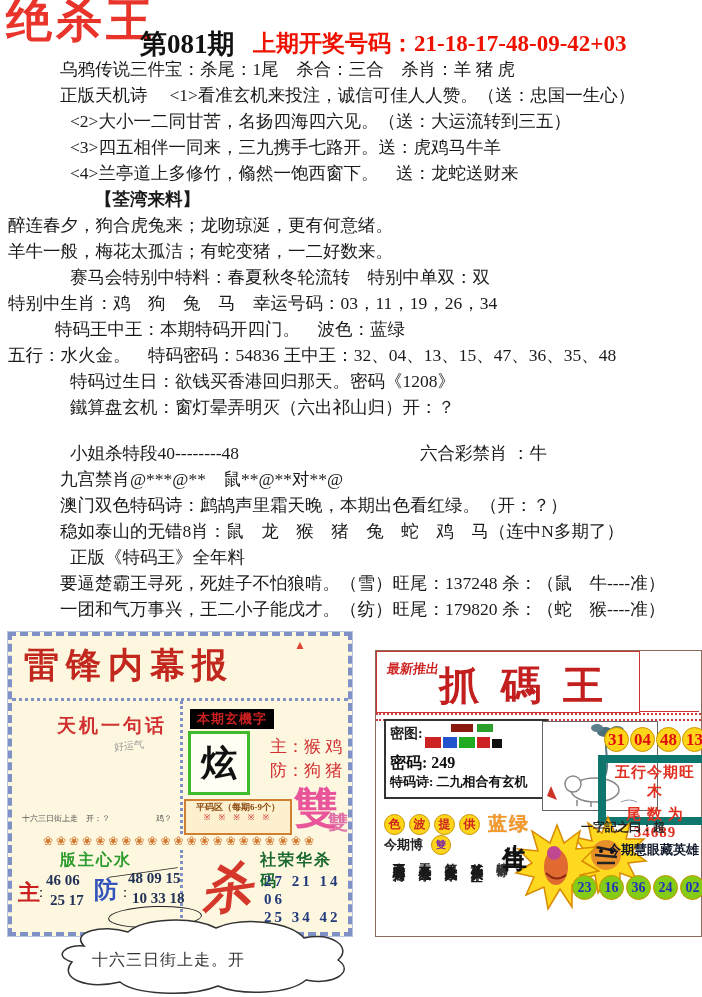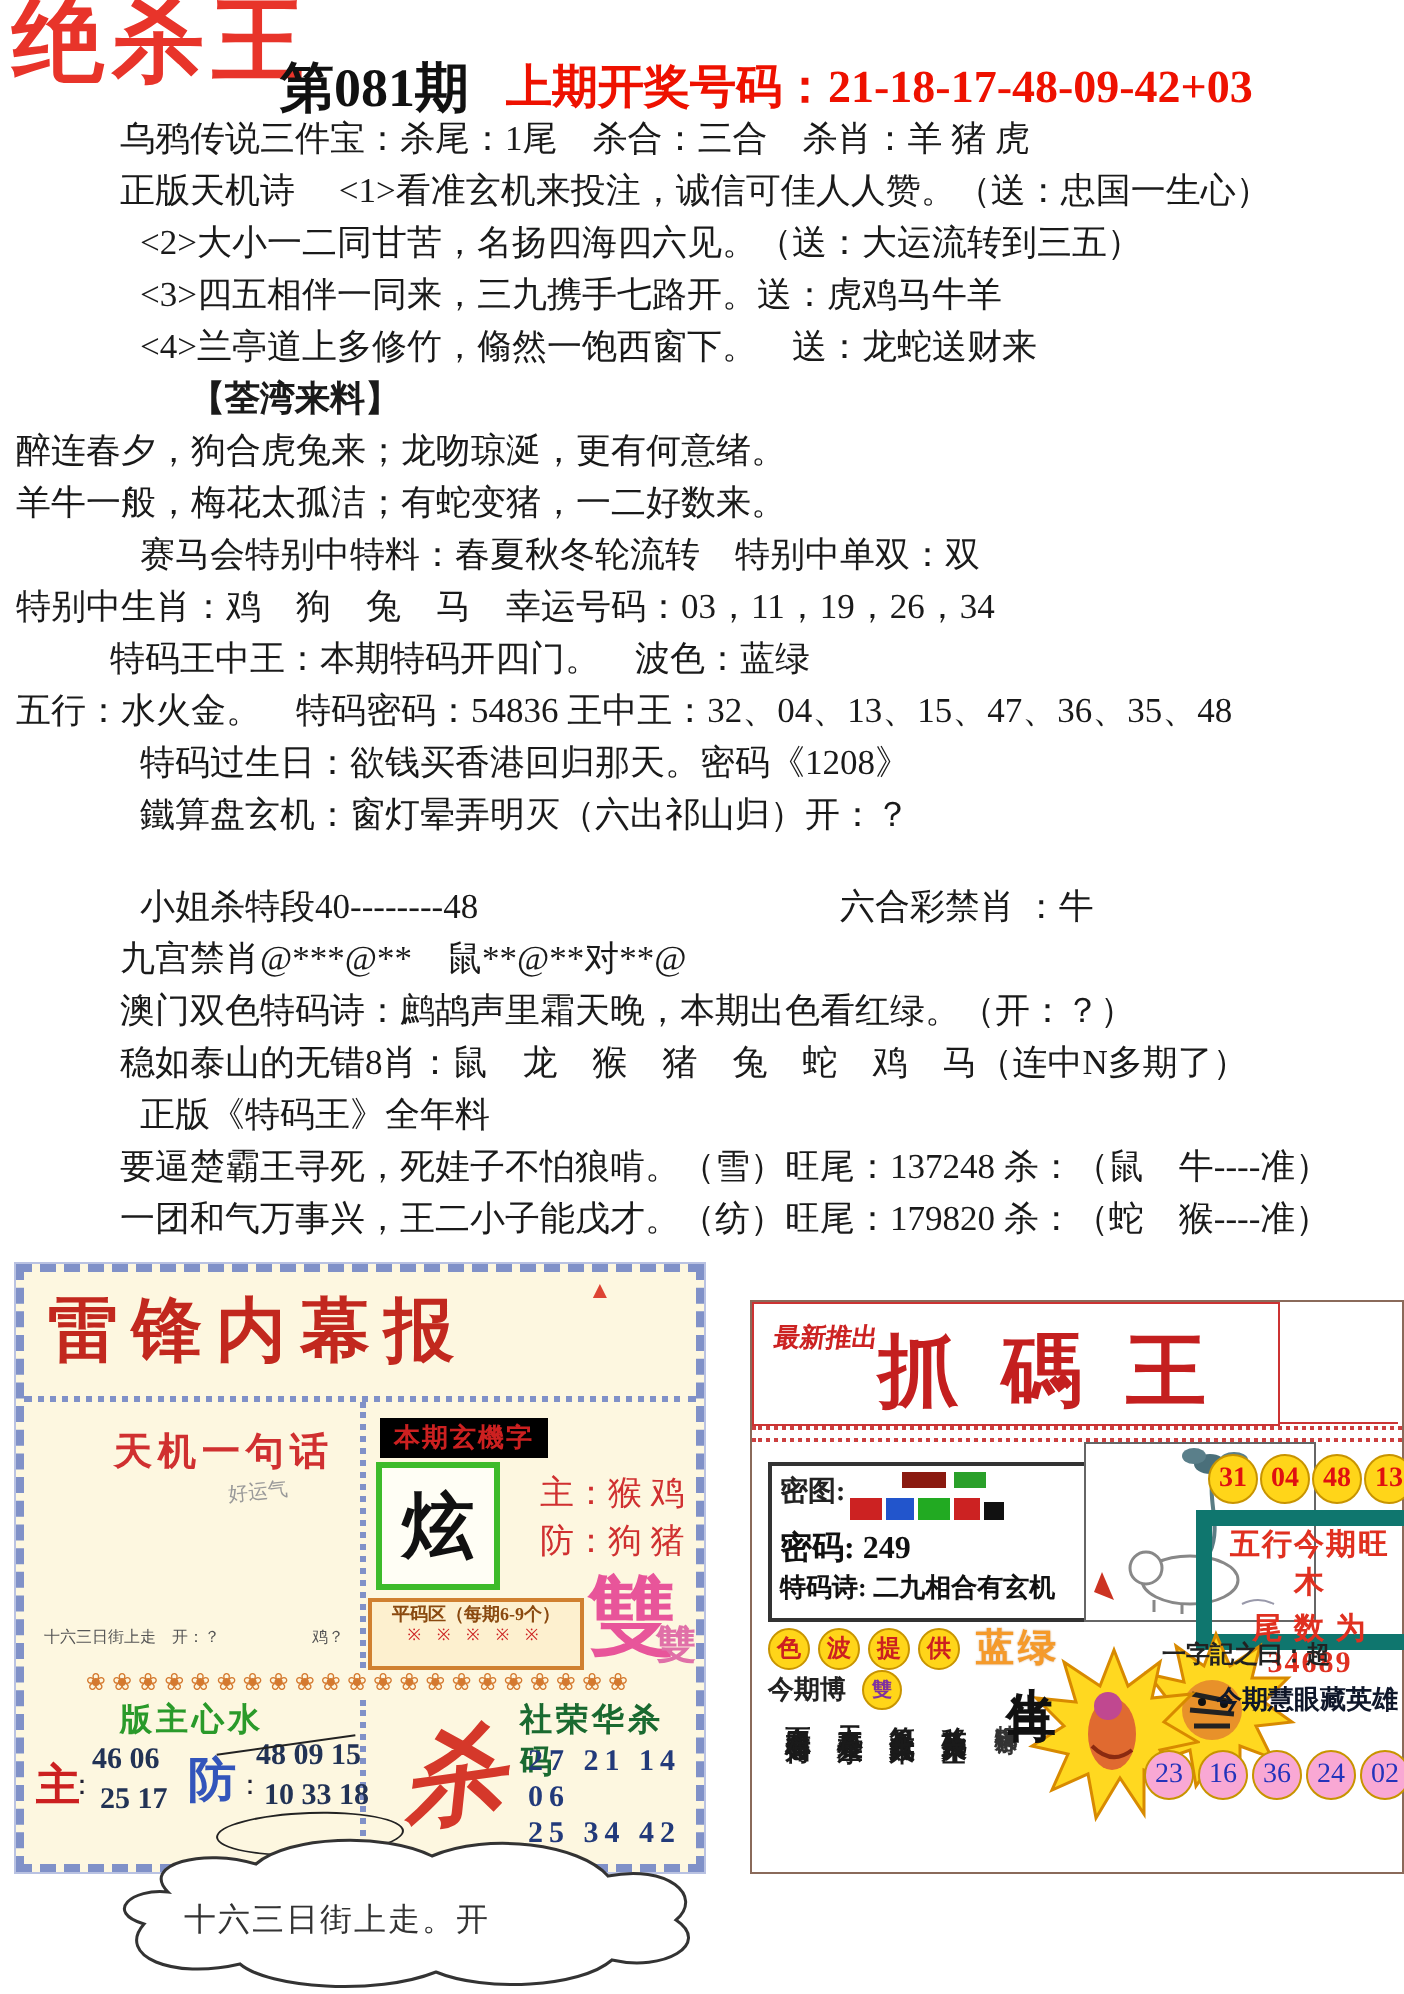--- a/index.html
+++ b/index.html
@@ -62,29 +62,29 @@
   .sha-title{position:absolute;left:248px;top:0px;font-size:16px;font-weight:bold;color:#1a6a30;letter-spacing:2px;}
   .sha-rows{position:absolute;left:252px;top:22px;font-size:15px;font-weight:bold;color:#223a7a;line-height:18px;letter-spacing:3px;}
   
   .card-zw{position:absolute;left:375px;top:650px;width:325px;height:285px;background:#fff;border:1px solid #8a6a5a;}
   .zw-titlebox{position:absolute;left:0px;top:0px;width:262px;height:60px;border:1.5px solid #cc3333;}
   .zw-cornerbox{position:absolute;left:263px;top:0px;width:60px;height:60px;border-bottom:1.5px solid #cc3333;}
   .zw-promo{position:absolute;left:10px;top:8px;font-size:13px;font-weight:bold;color:#cc2222;transform:skewX(-8deg);}
   .zw-title{position:absolute;left:62px;top:6px;font-size:40px;font-weight:bold;color:#c41f1f;letter-spacing:22px;white-space:nowrap;}
   .zw-divider{position:absolute;left:0;top:62px;width:100%;height:4px;
               border-top:2px dotted #cc4040;border-bottom:2px dotted #cc4040;}
-  .mitu-box{position:absolute;left:8px;top:80px;width:152px;height:72px;border:2px solid #333;padding:2px 4px;}
+  .mitu-box{position:absolute;left:8px;top:68px;width:152px;height:72px;border:2px solid #333;padding:2px 4px;}
   .mitu-row{display:flex;align-items:flex-start;}
   .mitu-label{font-size:14px;font-weight:bold;color:#222;margin-top:2px;}
   .mitu-mima{font-size:16px;font-weight:bold;color:#111;line-height:20px;}
   .mitu-shi{font-size:13px;font-weight:bold;color:#111;line-height:17px;white-space:nowrap;}
   .draw-box{position:absolute;left:166px;top:70px;width:114px;height:88px;border:1px solid #666;background:#fff;}
   .zw-topnums{position:absolute;left:228px;top:76px;display:flex;gap:1px;}
   .circle-y{width:23px;height:23px;border-radius:50%;background:#ffd519;border:1.5px solid #c89400;
-            display:flex;align-items:center;justify-content:center;font-size:14px;font-weight:bold;color:#e01010;}
+            display:flex;align-items:center;justify-content:center;font-size:17px;font-weight:bold;color:#e01010;}
   .wuxing-box{position:absolute;left:222px;top:104px;width:98px;height:54px;border:8px solid #0f766e;
               text-align:center;padding-top:0;}
   .wuxing-l1{font-size:15px;font-weight:bold;color:#e03020;letter-spacing:1px;}
   .wuxing-l2{font-size:15px;font-weight:bold;color:#e03020;margin-top:4px;letter-spacing:1px;}
   .sebo-row{position:absolute;left:8px;top:160px;display:flex;align-items:center;gap:4px;}
   .circle-s{width:19px;height:19px;border-radius:50%;background:#ffd519;border:1px solid #c89400;
             display:flex;align-items:center;justify-content:center;font-size:12px;font-weight:bold;color:#cc2020;}
   .sebo-suffix{font-size:19px;font-weight:bold;color:#f59a2a;letter-spacing:2px;margin-left:4px;
                text-shadow:0 0 1px #c96;}
   .jinqi-row{position:absolute;left:8px;top:184px;display:flex;align-items:center;gap:8px;}
@@ -95,22 +95,22 @@
   .vcol{writing-mode:vertical-rl;text-orientation:upright;font-size:12.5px;font-weight:bold;color:#1a1a1a;
         letter-spacing:1px;height:78px;}
   .vcol.hd{font-size:11px;color:#333;}
   .shengxiao{position:absolute;left:122px;top:172px;writing-mode:vertical-rl;text-orientation:upright;
              font-size:25px;font-weight:bold;color:#111;letter-spacing:4px;z-index:4;}
   .star1{position:absolute;left:138px;top:172px;z-index:2;}
   .star2{position:absolute;left:192px;top:164px;z-index:1;}
   .yizi{position:absolute;left:205px;top:168px;font-size:12px;font-weight:bold;color:#222;z-index:5;white-space:nowrap;}
   .huiyan{position:absolute;left:232px;top:190px;font-size:13px;font-weight:bold;color:#0f172a;z-index:5;white-space:nowrap;text-align:center;}
   .zw-botnums{position:absolute;left:196px;top:224px;display:flex;gap:2px;z-index:5;}
-  .circle-b{width:23px;height:23px;border-radius:50%;background:#f9a8d4;border:1.5px solid #c89400;
-            display:flex;align-items:center;justify-content:center;font-size:14px;font-weight:normal;color:#2233bb;}
+  .circle-b{width:23px;height:23px;border-radius:50%;background:#84cc16;border:1.5px solid #c89400;
+            display:flex;align-items:center;justify-content:center;font-size:14px;font-weight:bold;color:#2233bb;}
   
   .cloud{position:absolute;left:22px;top:918px;width:340px;height:78px;}
   .cloud-text{position:absolute;left:70px;top:32px;font-size:16px;color:#333;letter-spacing:1px;}
 </style>
 </head>
 <body>
 
 <div class="page">
 
   <div class="hdr-title">绝杀王</div>

